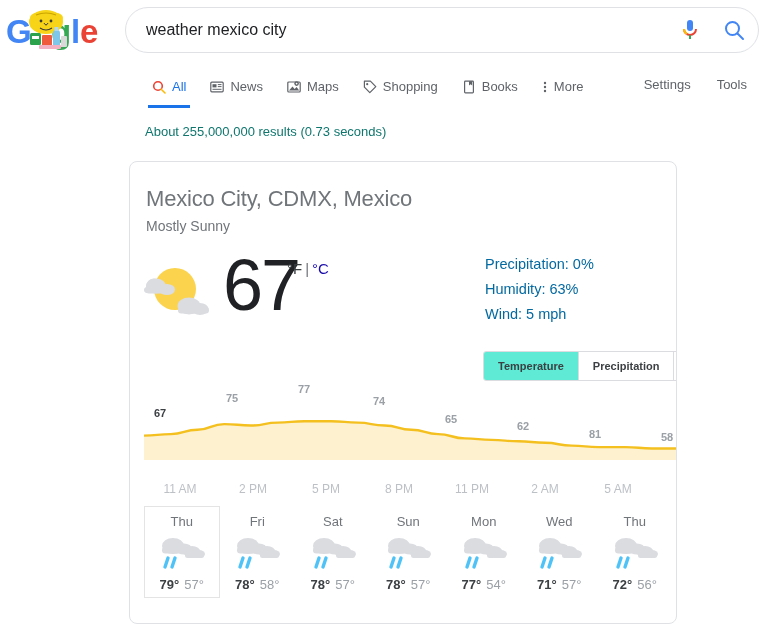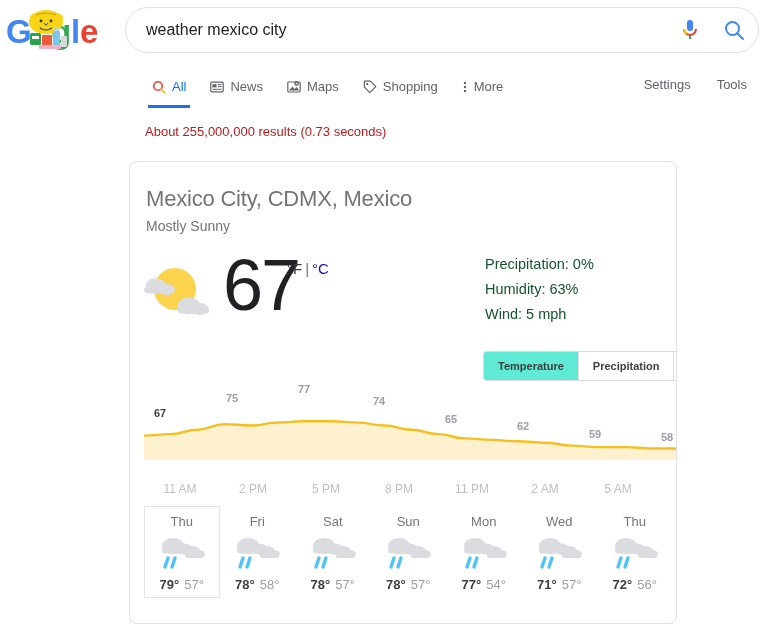--- a/index.html
+++ b/index.html
@@ -86,21 +86,21 @@
     gap: 26px;
     font-size: 13px;
     color: #5f6368;
   }
   .rightlinks span { cursor: pointer; }
 
   
   .results-count {
     margin: 14px 0 0 145px;
     font-size: 13px;
-    color: #b91c1c;
+    color: #0f766e;
   }
 
   
   .card {
     position: absolute;
     left: 129px; top: 161px;
     width: 548px; height: 463px;
     border: 1px solid #dfe1e5;
     border-radius: 8px;
     background: #fff;
@@ -145,21 +145,21 @@
     color: #3c4043;
   }
   .wx-units .unit-f { color: #3c4043; font-weight: normal; }
   .wx-units .sep { color: #70757a; margin: 0 3px; }
   .wx-units .unit-c { color: #1a0dab; cursor: pointer; }
 
   .wx-stats {
     position: absolute;
     left: 355px; top: 0px;
     font-size: 14.5px;
-    color: #14532d;
+    color: #0369a1;
     line-height: 25px;
   }
 
   .wx-toggle {
     position: absolute;
     left: 353px; top: 189px;
     display: flex;
     border: 1px solid #dadce0;
     border-radius: 3px;
     overflow: hidden;
@@ -333,20 +333,29 @@
     <div class="tab">
       <span class="ic">
         <svg width="14" height="14" viewBox="0 0 14 14" xmlns="http://www.w3.org/2000/svg">
           <path d="M7.4 1.2 L12.8 6.6 L6.8 12.6 L1.4 7.2 L1.4 1.2 Z" stroke="#5f6368" stroke-width="1.2" fill="none" stroke-linejoin="round"></path>
           <circle cx="4.2" cy="4.2" r="1.1" fill="#5f6368"></circle>
         </svg>
       </span>
       <span>Shopping</span>
     </div>
 
+    <div class="tab">
+      <span class="ic">
+        <svg width="14" height="14" viewBox="0 0 14 14" xmlns="http://www.w3.org/2000/svg">
+          <rect x="2.6" y="1.2" width="8.8" height="11.6" rx="0.8" stroke="#5f6368" stroke-width="1.2" fill="none"></rect>
+          <path d="M7 1.2 L7 5.4 L8.6 4.3 L10.2 5.4 L10.2 1.2" fill="#5f6368"></path>
+        </svg>
+      </span>
+      <span>Books</span>
+    </div>
 
     <div class="tab">
       <span class="ic">
         <svg width="6" height="14" viewBox="0 0 6 14" xmlns="http://www.w3.org/2000/svg">
           <circle cx="3" cy="3" r="1.2" fill="#5f6368"></circle>
           <circle cx="3" cy="7" r="1.2" fill="#5f6368"></circle>
           <circle cx="3" cy="11" r="1.2" fill="#5f6368"></circle>
         </svg>
       </span>
       <span>More</span>
@@ -405,21 +414,21 @@
       <path id="chart-area" fill="#fdf1cf" d="M 0.0 51.6 C 13.4 51.6, 13.4 50.1, 26.7 50.1 C 40.1 50.1, 40.1 45.8, 53.5 45.8 C 66.8 45.8, 66.8 40.1, 80.2 40.1 C 93.6 40.1, 93.6 41.5, 107.0 41.5 C 120.3 41.5, 120.3 38.6, 133.7 38.6 C 147.1 38.6, 147.1 37.2, 160.4 37.2 C 173.8 37.2, 173.8 37.2, 187.2 37.2 C 200.5 37.2, 200.5 38.6, 213.9 38.6 C 227.3 38.6, 227.3 41.5, 240.7 41.5 C 254.0 41.5, 254.0 45.8, 267.4 45.8 C 280.8 45.8, 280.8 50.1, 294.1 50.1 C 307.5 50.1, 307.5 54.4, 320.9 54.4 C 334.2 54.4, 334.2 55.9, 347.6 55.9 C 361.0 55.9, 361.0 57.3, 374.3 57.3 C 387.7 57.3, 387.7 58.8, 401.1 58.8 C 414.5 58.8, 414.5 61.6, 427.8 61.6 C 441.2 61.6, 441.2 63.1, 454.6 63.1 C 467.9 63.1, 467.9 63.1, 481.3 63.1 C 494.7 63.1, 494.7 64.5, 508.0 64.5 C 521.4 64.5, 521.4 64.5, 534.8 64.5 C 548.2 64.5, 548.2 64.5, 561.5 64.5 C 574.9 64.5, 574.9 60.2, 588.3 60.2 C 601.6 60.2, 601.6 55.9, 615.0 55.9 L 615 76 L 0 76 Z"></path>
       <path id="chart-line" fill="none" stroke="#f4c020" stroke-width="2.4" stroke-linejoin="round" stroke-linecap="round" d="M 0.0 51.6 C 13.4 51.6, 13.4 50.1, 26.7 50.1 C 40.1 50.1, 40.1 45.8, 53.5 45.8 C 66.8 45.8, 66.8 40.1, 80.2 40.1 C 93.6 40.1, 93.6 41.5, 107.0 41.5 C 120.3 41.5, 120.3 38.6, 133.7 38.6 C 147.1 38.6, 147.1 37.2, 160.4 37.2 C 173.8 37.2, 173.8 37.2, 187.2 37.2 C 200.5 37.2, 200.5 38.6, 213.9 38.6 C 227.3 38.6, 227.3 41.5, 240.7 41.5 C 254.0 41.5, 254.0 45.8, 267.4 45.8 C 280.8 45.8, 280.8 50.1, 294.1 50.1 C 307.5 50.1, 307.5 54.4, 320.9 54.4 C 334.2 54.4, 334.2 55.9, 347.6 55.9 C 361.0 55.9, 361.0 57.3, 374.3 57.3 C 387.7 57.3, 387.7 58.8, 401.1 58.8 C 414.5 58.8, 414.5 61.6, 427.8 61.6 C 441.2 61.6, 441.2 63.1, 454.6 63.1 C 467.9 63.1, 467.9 63.1, 481.3 63.1 C 494.7 63.1, 494.7 64.5, 508.0 64.5 C 521.4 64.5, 521.4 64.5, 534.8 64.5 C 548.2 64.5, 548.2 64.5, 561.5 64.5 C 574.9 64.5, 574.9 60.2, 588.3 60.2 C 601.6 60.2, 601.6 55.9, 615.0 55.9"></path>
     </svg>
     <div id="chart-labels">
         <div class="chart-lbl first" style="left: 16px; top: 23px;">67</div>
         <div class="chart-lbl" style="left: 88px; top: 8px;">75</div>
         <div class="chart-lbl" style="left: 160px; top: -1px;">77</div>
         <div class="chart-lbl" style="left: 235px; top: 11px;">74</div>
         <div class="chart-lbl" style="left: 307px; top: 29px;">65</div>
         <div class="chart-lbl" style="left: 379px; top: 36px;">62</div>
-        <div class="chart-lbl" style="left: 451px; top: 44px;">59</div>
+        <div class="chart-lbl" style="left: 451px; top: 44px;">81</div>
         <div class="chart-lbl" style="left: 523px; top: 47px;">58</div>
         <div class="chart-lbl" style="left: 595px; top: 31px;">64</div>
       </div>
   </div>
 
   <div class="xaxis" id="chart-xaxis">
       <div class="xtick" style="left: 36px; top: 0px;">11 AM</div>
       <div class="xtick" style="left: 109px; top: 0px;">2 PM</div>
       <div class="xtick" style="left: 182px; top: 0px;">5 PM</div>
       <div class="xtick" style="left: 255px; top: 0px;">8 PM</div>

